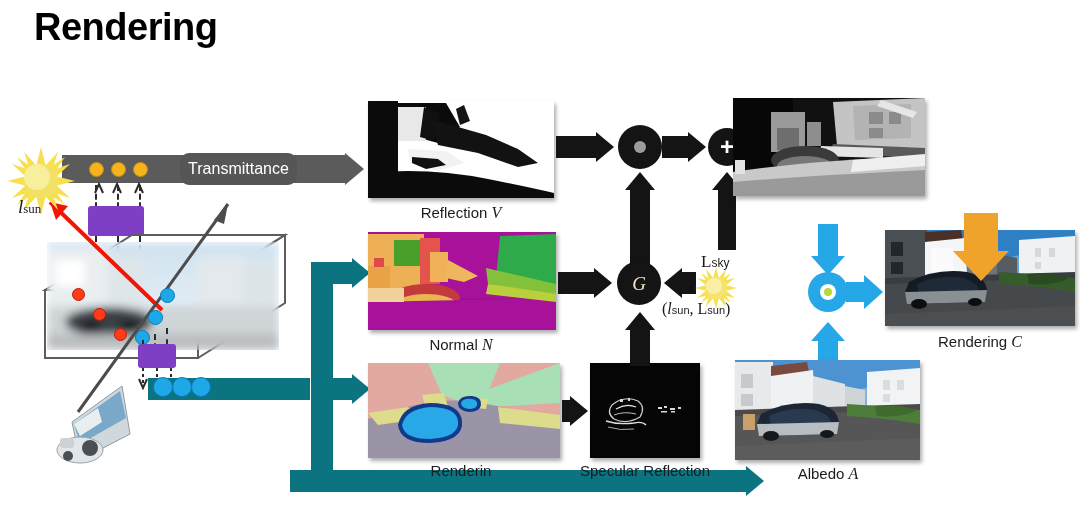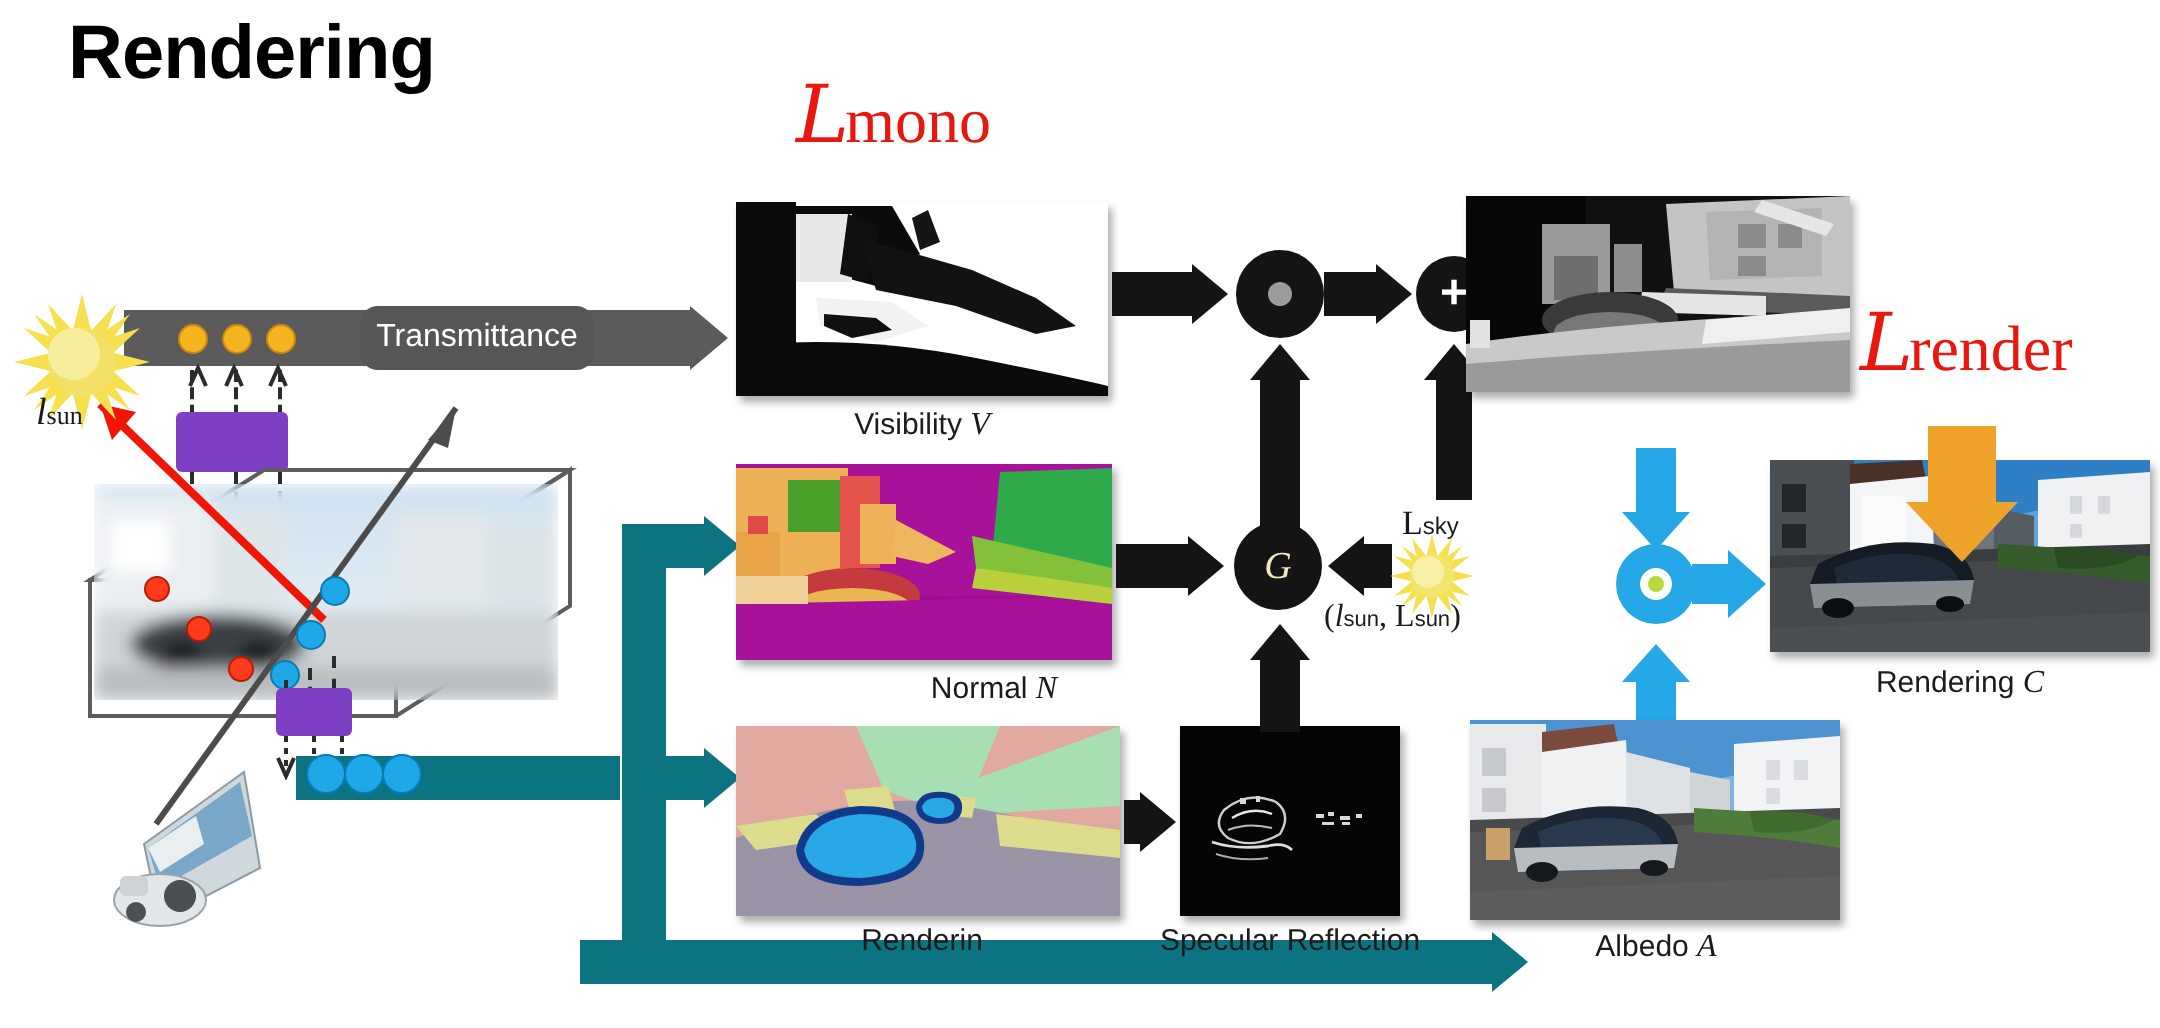--- a/index.html
+++ b/index.html
@@ -130,26 +130,20 @@
 
   .cap-center{transform:translateX(-50%);}
 </style>
 </head>
 <body>
 
 <div id="stage">
 
   <div class="abs" id="page-title">Rendering</div>
 
-  <div class="abs loss" id="loss-mono">
-    <span class="cal">L</span><span>mono</span>
-  </div>
-  <div class="abs loss" id="loss-render">
-    <span class="cal">L</span><span>render</span>
-  </div>
 
   <div class="bar gray" style="left:62px;top:155px;width:285px;height:28px;"></div>
   <div class="tri tri-gray-r" style="left:345px;top:153px;"></div>
 
   <div class="abs pill" id="pill-transmittance">Transmittance</div>
 
   <div class="dot-y" style="left:89px;top:162px;"></div>
   <div class="dot-y" style="left:111px;top:162px;"></div>
   <div class="dot-y" style="left:133px;top:162px;"></div>
 
@@ -300,21 +294,21 @@
       <rect x="30" y="6" width="28" height="34" fill="#e8e8e8"></rect>
       <path d="M56,6 L72,12 L66,40 L52,36 Z" fill="#101010"></path>
       <path d="M62,18 L118,34 L150,48 L170,62 L150,66 L110,52 L70,44 Z" fill="#121212"></path>
       <path d="M40,48 L78,50 L96,62 L70,70 L42,62 Z" fill="#f2f2f2"></path>
       <path d="M44,56 L70,58 L78,64 L58,68 L44,62 Z" fill="#101010"></path>
       <path d="M0,72 Q60,66 120,78 Q160,86 186,92 L186,97 L0,97 Z" fill="#0b0b0b"></path>
       <path d="M88,8 L96,4 L102,20 L92,24 Z" fill="#151515"></path>
     </svg>
   </div>
   <div class="abs caption cap-center" style="left:461px;top:204px;">
-    <span>Visibility </span><i>V</i>
+    <span>Reflection </span><i>V</i>
   </div>
 
   <div class="abs tile" style="left:368px;top:232px;width:188px;height:98px;">
     <svg width="188" height="98" viewBox="0 0 188 98">
       <rect width="188" height="98" fill="#9c0f8e"></rect>
       <rect x="0" y="0" width="188" height="66" fill="#a8119a"></rect>
       <rect x="0" y="2" width="56" height="60" fill="#eeb055"></rect>
       <rect x="26" y="8" width="26" height="26" fill="#4a9e2a"></rect>
       <rect x="0" y="34" width="22" height="28" fill="#e8a347"></rect>
       <rect x="6" y="26" width="10" height="9" fill="#e0484a"></rect>
@@ -323,21 +317,21 @@
       <path d="M80,28 L110,44 L96,50 L78,46 Z" fill="#efb75d"></path>
       <path d="M132,4 L188,2 L188,56 L128,46 Z" fill="#2faa4a"></path>
       <path d="M118,36 L188,52 L188,66 L120,52 Z" fill="#84c13a"></path>
       <ellipse cx="58" cy="66" rx="34" ry="14" fill="#c53a3c"></ellipse>
       <ellipse cx="58" cy="72" rx="30" ry="10" fill="#e8b74f"></ellipse>
       <path d="M0,70 L188,66 L188,98 L0,98 Z" fill="#a8119a"></path>
       <path d="M120,52 Q150,56 188,62 L188,70 L118,62 Z" fill="#b9cf3c"></path>
       <rect x="0" y="56" width="36" height="14" fill="#f0d199"></rect>
     </svg>
   </div>
-  <div class="abs caption cap-center" style="left:461px;top:336px;margin-left:36px;">
+  <div class="abs caption cap-center" style="left:461px;top:336px;">
     <span>Normal </span><i>N</i>
   </div>
 
   <div class="abs tile" style="left:368px;top:363px;width:192px;height:95px;">
     <svg width="192" height="95" viewBox="0 0 192 95">
       <rect width="192" height="95" fill="#e2a9a0"></rect>
       <path d="M60,0 L132,0 L118,34 L96,40 L74,32 Z" fill="#a9dfb4"></path>
       <path d="M110,30 L192,0 L192,40 L120,44 Z" fill="#a9dfb4"></path>
       <path d="M0,56 Q60,34 98,38 Q150,44 192,62 L192,95 L0,95 Z" fill="#9b93a6"></path>
       <path d="M0,50 L40,44 L52,56 L10,62 Z" fill="#dcdc8c"></path>

